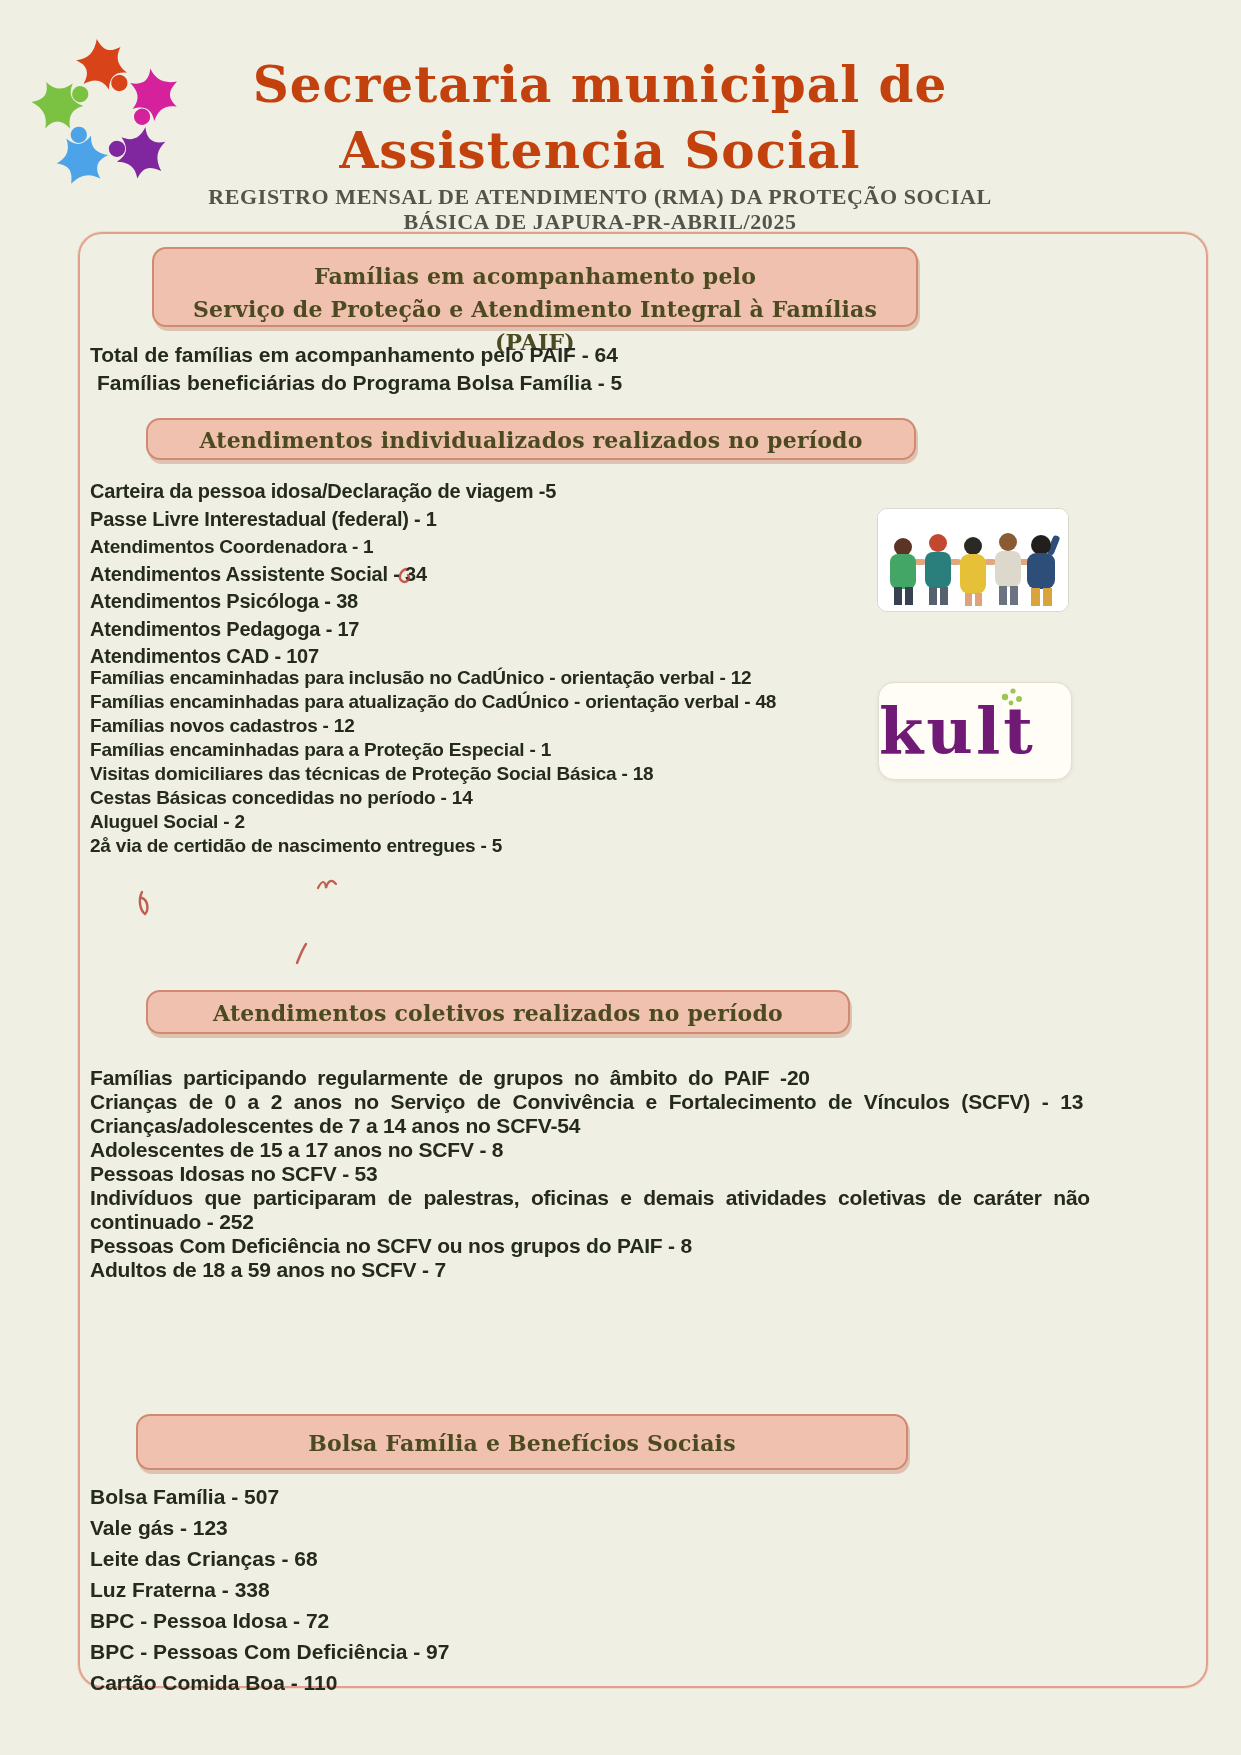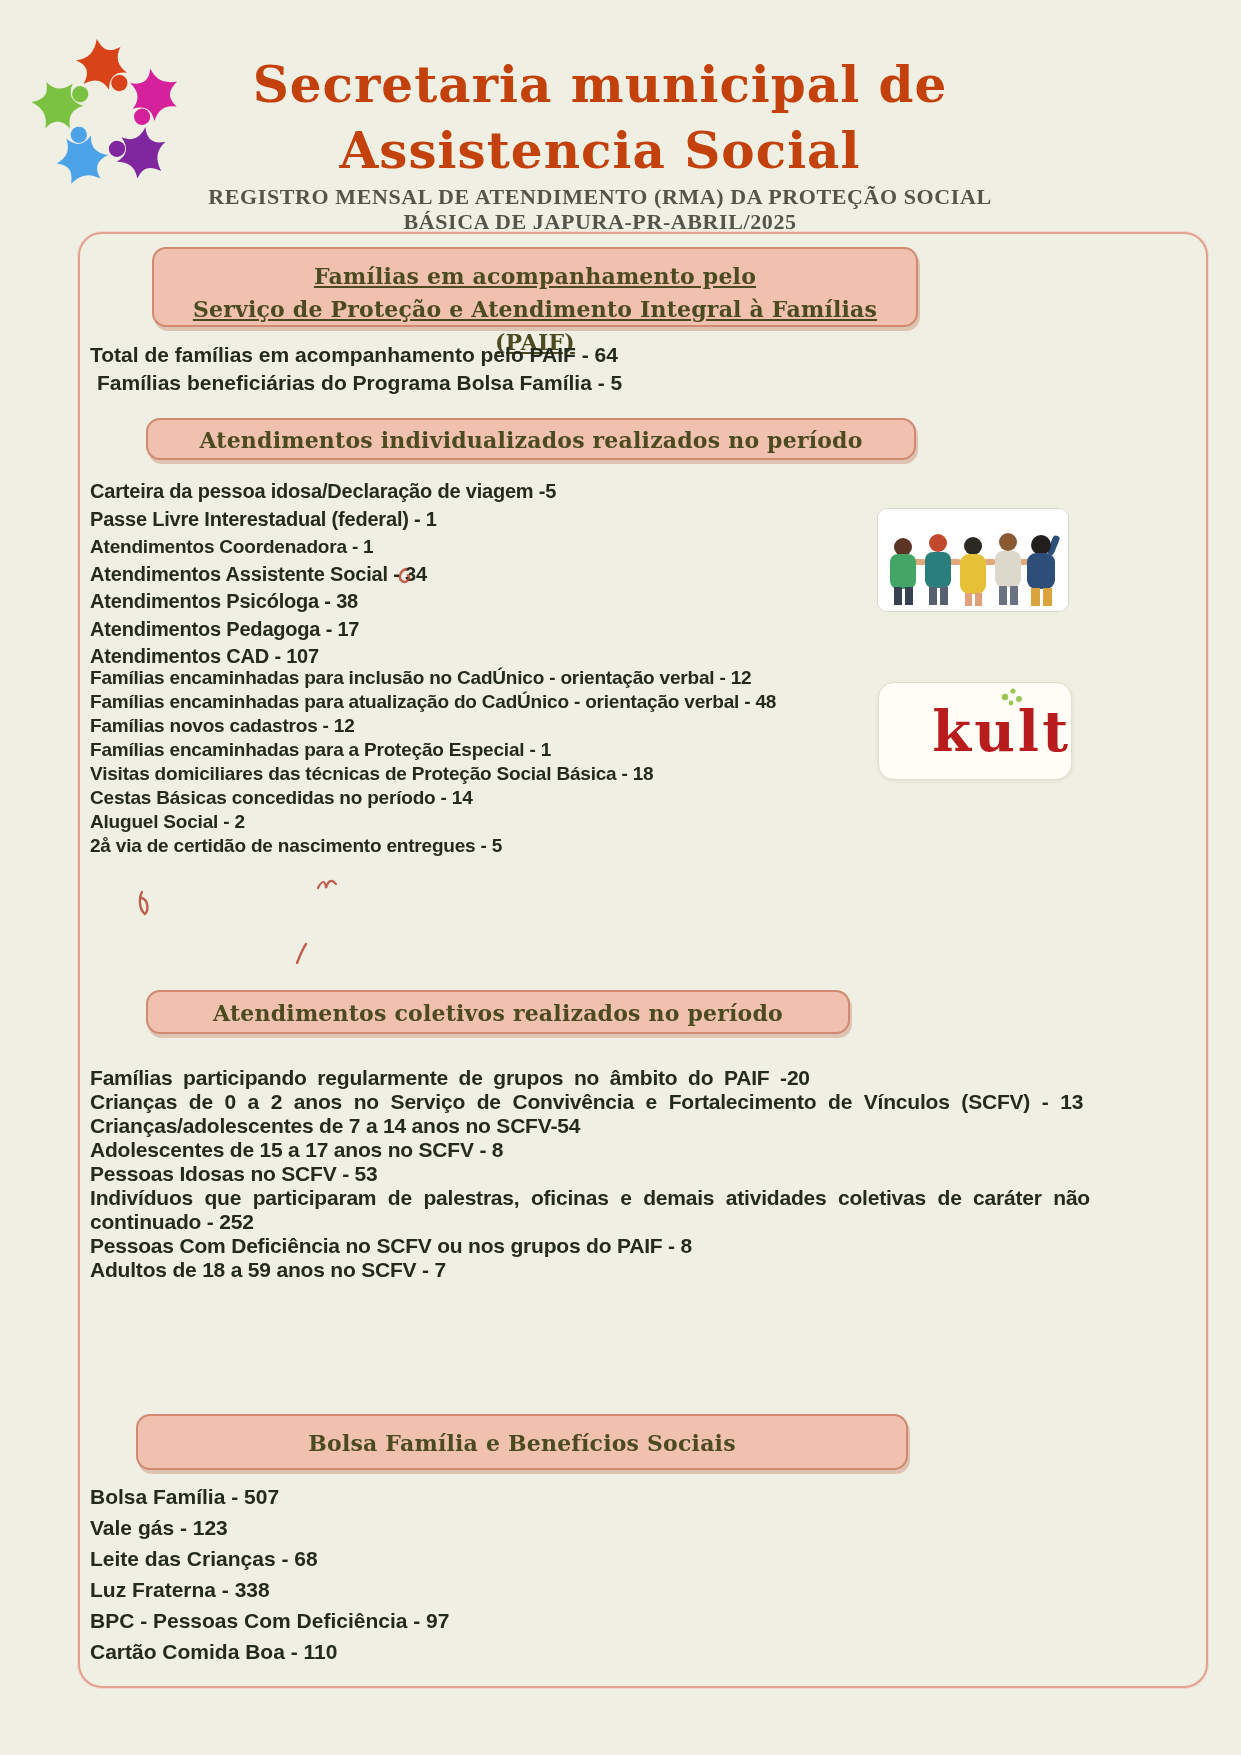--- a/index.html
+++ b/index.html
@@ -26,21 +26,21 @@
     box-shadow:0 0 0 1px rgba(226,161,140,0.25);
   }
   
   .pill{
     position:absolute;box-sizing:border-box;background:#efc1ae;
     border:2px solid #d08a72;border-radius:14px;color:#4b4a21;
     font-family:"DejaVu Serif",serif;font-weight:bold;text-align:center;
     font-size:22px;letter-spacing:0.2px;
     box-shadow:2px 4px 0 rgba(196,130,105,0.4);
   }
-  .pill1{left:152px;top:247px;width:766px;height:80px;padding-top:11px;line-height:33px;text-decoration:underline;}
+  .pill1{left:152px;top:247px;width:766px;height:80px;padding-top:11px;line-height:33px;}
   .pill2{left:146px;top:418px;width:770px;height:42px;line-height:40px;}
   .pill3{left:146px;top:990px;width:704px;height:44px;line-height:42px;}
   .pill4{left:136px;top:1414px;width:772px;height:56px;line-height:54px;}
   
   .list{position:absolute;font-weight:bold;color:#252a1e;}
   .p1{left:90px;top:341px;font-size:21px;line-height:28px;}
   .p1 .item:nth-child(2){padding-left:7px;}
   .list1{left:90px;top:478px;font-size:20px;line-height:27.5px;letter-spacing:-0.2px;}
   .list1 .item:nth-child(3){font-size:19px;}
   .list2{left:90px;top:666px;font-size:19px;line-height:24px;letter-spacing:-0.2px;}
@@ -53,23 +53,23 @@
   .illus-box{
     position:absolute;left:877px;top:508px;width:190px;height:102px;
     background:#ffffff;border:1px solid #d9d8cd;border-radius:10px;overflow:hidden;
   }
   .kult-box{
     position:absolute;left:878px;top:682px;width:192px;height:96px;
     background:#fffdf6;border:1px solid #e4ded0;border-radius:16px;
     box-shadow:0 1px 4px rgba(0,0,0,0.08);
   }
   .kult-text{
-    display:block;width:100%;text-align:right;
-    font-family:"DejaVu Serif",serif;font-weight:bold;font-size:56px;
-    line-height:96px;color:#b91c1c;letter-spacing:3px;
+    display:block;width:100%;text-align:left;
+    font-family:"DejaVu Serif",serif;font-weight:bold;font-size:64px;
+    line-height:96px;color:#701a75;letter-spacing:3px;
   }
   .sparkle{position:absolute;left:112px;top:2px;width:36px;height:26px;}
   
   .ink{position:absolute;opacity:0.8;}
 </style>
 </head>
 <body>
 
 <div class="canvas">
 
@@ -207,20 +207,21 @@
       <div class="item">Pessoas Com Deficiência no SCFV ou nos grupos do PAIF - 8</div>
       <div class="item">Adultos de 18 a 59 anos no SCFV - 7</div>
     </div>
 
   <div class="pill pill4">Bolsa Família e Benefícios Sociais</div>
   <div class="list list4">
       <div class="item">Bolsa Família - 507</div>
       <div class="item">Vale gás - 123</div>
       <div class="item">Leite das Crianças - 68</div>
       <div class="item">Luz Fraterna - 338</div>
+      <div class="item">BPC - Pessoa Idosa - 72</div>
       <div class="item">BPC - Pessoas Com Deficiência - 97</div>
       <div class="item">Cartão Comida Boa - 110</div>
     </div>
 
   <svg class="ink" style="left:396px;top:566px;" width="20" height="22">
     <path d="M10,3 C4,5 2,12 6,15 C10,18 15,13 12,9" stroke="#b53a2c" stroke-width="2.4" fill="none" stroke-linecap="round"></path>
   </svg>
   <svg class="ink" style="left:136px;top:890px;" width="22" height="28">
     <path d="M6,2 C2,10 4,20 9,24 C13,20 12,10 6,8" stroke="#b53a2c" stroke-width="2.4" fill="none" stroke-linecap="round"></path>
   </svg>

